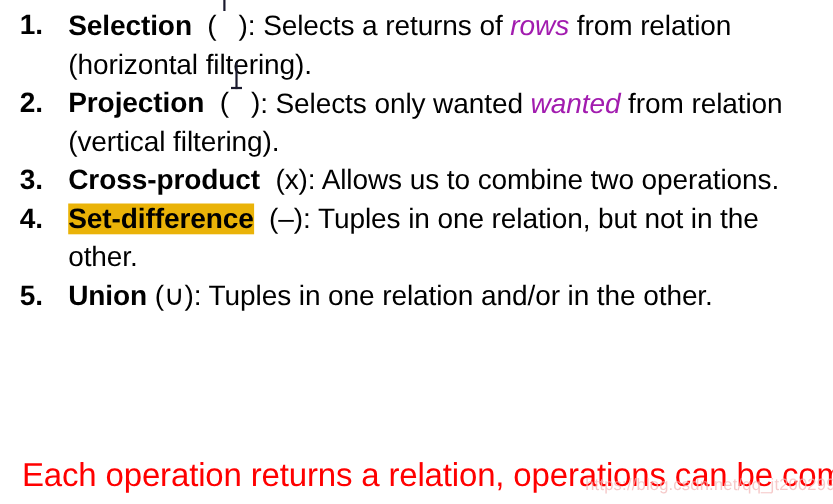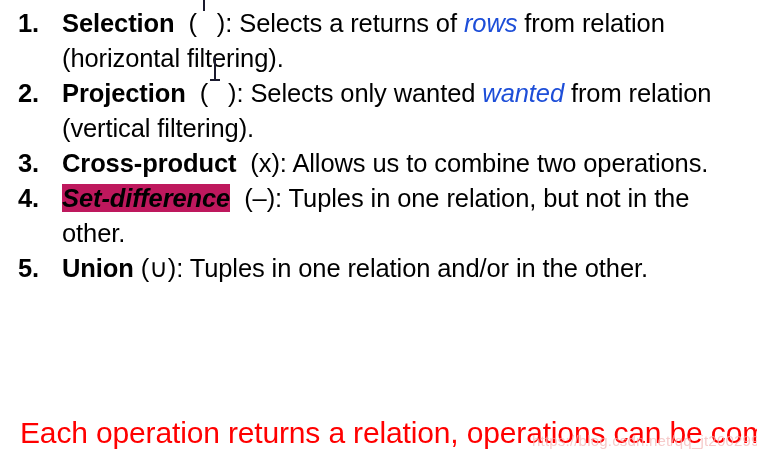--- a/index.html
+++ b/index.html
@@ -54,22 +54,21 @@
     font-weight: bold;
     font-size: 25.5px;
     line-height: 35px;
   }
 
   .op-term {
     font-weight: bold;
     margin-top: 28px;
   }
   .op-term.highlighted {
-    background: #be185d;
-    font-style: italic;
+    background: #eab308;
   }
 
   .sym-wrap {
     white-space: nowrap;
   }
 
   
   .broken-glyph {
     display: inline-block;
     position: relative;
@@ -92,21 +91,21 @@
     position: absolute;
     left: 2px;
     top: 0.10em;
     width: 10px;
     height: 2px;
     background: #1a1a2e;
   }
 
   .emph {
     font-style: italic;
-    color: #1d4ed8;
+    color: #a21caf;
   }
 
   .paren {
     font-weight: normal;
     color: #000;
   }
 
   
   .footer-note {
     position: absolute;

